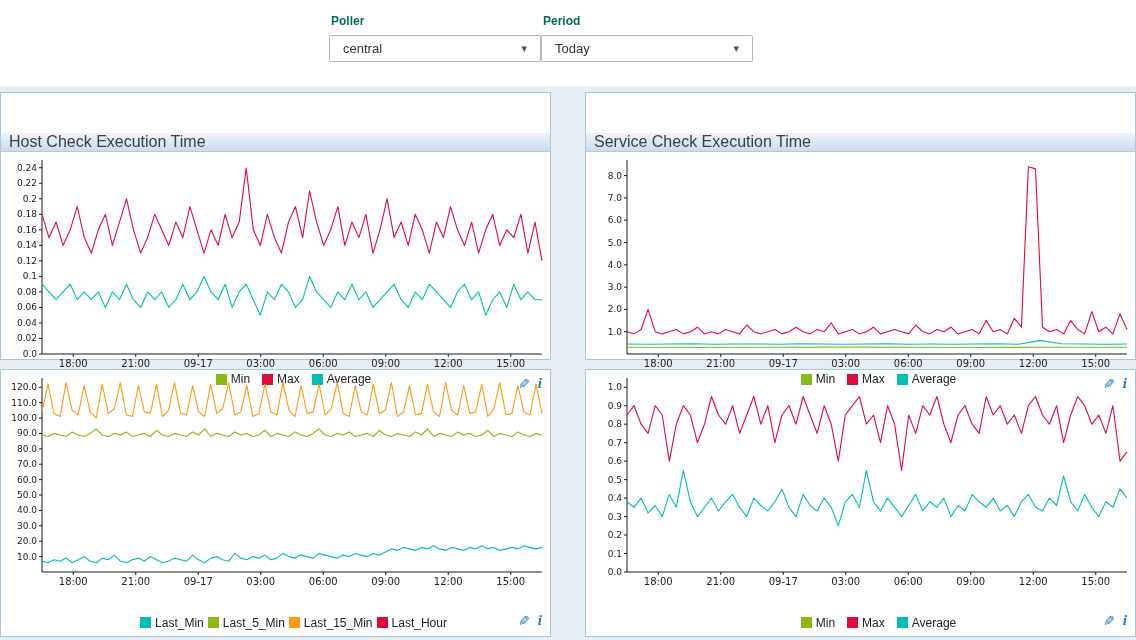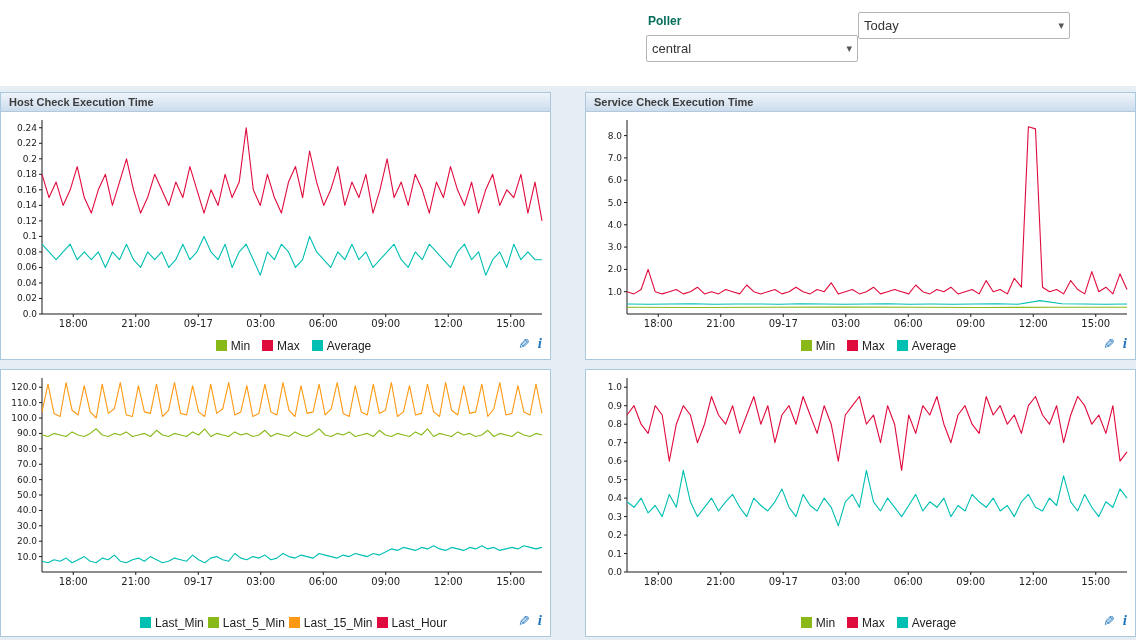--- a/index.html
+++ b/index.html
@@ -1,36 +1,36 @@
 <!DOCTYPE html>
 <html><head>
 <meta charset="utf-8">
 <style>
   * { margin:0; padding:0; box-sizing:border-box; }
   html,body { width:1136px; height:640px; overflow:hidden; background:#ffffff;
     font-family:"Liberation Sans","DejaVu Sans",sans-serif; }
 
   
-  .topbar { height:86px; background:#ffffff; display:flex; justify-content:flex-end;
+  .topbar { height:86px; background:#ffffff; display:flex; justify-content:center;
     padding:12px 66px 0 12px; }
   .filter-group { display:flex; flex-direction:column; }
   .filter-label { font-size:12px; font-weight:bold; color:#046e5c; margin:2px 0 7px 2px; }
   .dropdown { width:212px; height:27px; background:#fff; border:1px solid #b5b5b5;
     border-radius:2px; display:flex; align-items:center; justify-content:space-between;
-    padding:0 5px; font-size:13px; color:#333; cursor:pointer; }
+    padding:0 13px; font-size:13px; color:#333; cursor:pointer; }
   .dropdown .caret { color:#555; font-size:11px; }
 
   
   .dashboard { background:#e6edf3; width:1136px; min-height:554px;
     display:grid; grid-template-columns:551px 551px; gap:6px 34px; padding-top:6px; }
   .panel { background:#ffffff; border:1px solid #a9c7dd; height:268px;
     display:flex; flex-direction:column; }
   .panel-header { height:19px; background:linear-gradient(#eef4fa,#ccdcec);
-    border-bottom:1px solid #b3c8dc; font-size:11px; font-weight:bold; color:#3d3d3d;
-    line-height:18px; padding:0 8px; }
+    border-bottom:1px solid #b3c8dc; font-size:16px; font-weight:normal; color:#3d3d3d;
+    line-height:18px; padding:0 8px;margin-top:40px; }
   .chart { flex:1; position:relative; width:100%; height:220px; }
   .legend-row { height:27px; display:flex; align-items:center; justify-content:center;
     gap:12px; position:relative; font-size:12px; color:#222;margin-left:36px; }
   .legend-item { display:inline-flex; align-items:center; gap:4px; cursor:pointer; }
   .swatch { width:11px; height:11px; display:inline-block; }
   .panel-icons { position:absolute; right:8px; top:3px; display:flex; gap:8px; align-items:center; }
   .edit-icon { color:#2176bd; font-size:14px; cursor:pointer; transform:scaleX(-1); }
   .info-icon { color:#2176bd; font-family:"Liberation Serif","DejaVu Serif",serif;
     font-style:italic; font-weight:bold; font-size:15px; cursor:pointer; }
   svg text { font-family:"DejaVu Sans","Liberation Sans",sans-serif; }
@@ -40,20 +40,21 @@
 
 <div class="topbar">
   <div class="filter-group">
     <span class="filter-label">Poller</span>
     <div class="dropdown">
       <span>central</span>
       <span class="caret">▾</span>
     </div>
   </div>
   <div class="filter-group">
+    <span class="filter-label">Period</span>
     <div class="dropdown">
       <span>Today</span>
       <span class="caret">▾</span>
     </div>
   </div>
 </div>
 
 <div class="dashboard">
 
   <div class="panel">

